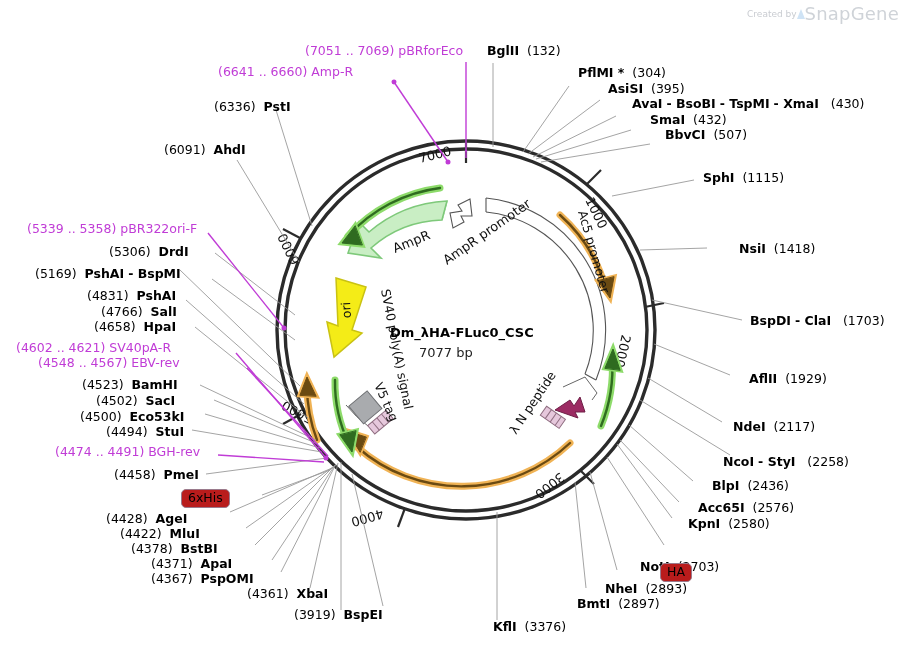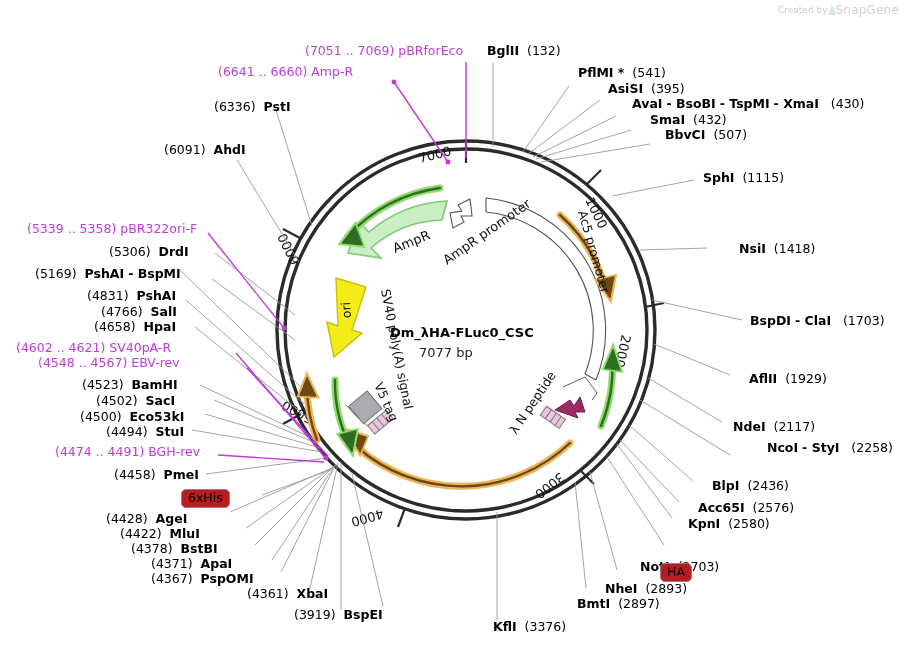--- a/index.html
+++ b/index.html
@@ -8,21 +8,21 @@
     font-family:"DejaVu Sans","Liberation Sans",sans-serif;
     position:relative;overflow:hidden;
   }
   #stage{position:absolute;left:0;top:0;width:907px;height:645px;}
   svg#map{position:absolute;left:0;top:0;width:907px;height:645px;}
 
   .wm{position:absolute;right:8px;top:3px;display:flex;align-items:center;gap:0;
       font-size:9px;color:#c9ccd1;font-family:"DejaVu Sans","Liberation Sans",sans-serif;}
   .wm .tri{width:0;height:0;border-left:4px solid transparent;border-right:4px solid transparent;
       border-bottom:10px solid #cfe3f5;}
-  .wm .sg{font-size:12px;color:#cfd3d8;letter-spacing:.2px;}
+  .wm .sg{font-size:18px;color:#cfd3d8;letter-spacing:.2px;}
 
   
   .lbl{position:absolute;white-space:nowrap;font-size:12.5px;color:#000;line-height:1;}
   .lbl .pos{font-weight:normal;}
   .lbl .enz{font-weight:bold;}
   .lbl .dash{font-weight:bold;}
   .prim{position:absolute;white-space:nowrap;font-size:12.5px;color:#c03cd6;line-height:1;}
   .badge{position:absolute;background:#b91c1c;border:1px solid #9a7a8c;border-radius:5px;
      font-size:12.5px;color:#000;padding:1px 6px 2px 6px;line-height:1.15;}
   .ctr-title{position:absolute;font-size:13px;font-weight:bold;color:#000;white-space:nowrap;}
@@ -263,21 +263,21 @@
     <span>(4474 .. 4491)</span>
     <span>BGH-rev</span>
   </div>
 
   <div class="lbl" style="left:487px;top:45px;">
     <span class="enz">BglII</span>
     &nbsp;<span class="pos">(132)</span>
   </div>
   <div class="lbl" style="left:578px;top:67px;">
     <span class="enz">PflMI *</span>
-    &nbsp;<span class="pos">(541)</span>
+    &nbsp;<span class="pos">(304)</span>
   </div>
   <div class="lbl" style="left:608px;top:83px;">
     <span class="enz">AsiSI</span>
     &nbsp;<span class="pos">(395)</span>
   </div>
   <div class="lbl" style="left:632px;top:98px;">
     <span class="enz">AvaI</span>
     <span class="dash"> - </span><span class="enz">BsoBI</span>
     <span class="dash"> - </span><span class="enz">TspMI</span>
     <span class="dash"> - </span><span class="enz">XmaI</span>
@@ -305,21 +305,21 @@
     &nbsp;&nbsp;<span class="pos">(1703)</span>
   </div>
   <div class="lbl" style="left:749px;top:373px;">
     <span class="enz">AflII</span>
     &nbsp;<span class="pos">(1929)</span>
   </div>
   <div class="lbl" style="left:733px;top:421px;">
     <span class="enz">NdeI</span>
     &nbsp;<span class="pos">(2117)</span>
   </div>
-  <div class="lbl" style="left:723px;top:442px;margin-left:44px;">
+  <div class="lbl" style="left:723px;top:456px;">
     <span class="enz">NcoI</span>
     <span class="dash"> - </span><span class="enz">StyI</span>
     &nbsp;&nbsp;<span class="pos">(2258)</span>
   </div>
   <div class="lbl" style="left:712px;top:480px;">
     <span class="enz">BlpI</span>
     &nbsp;<span class="pos">(2436)</span>
   </div>
   <div class="lbl" style="left:698px;top:502px;">
     <span class="enz">Acc65I</span>

